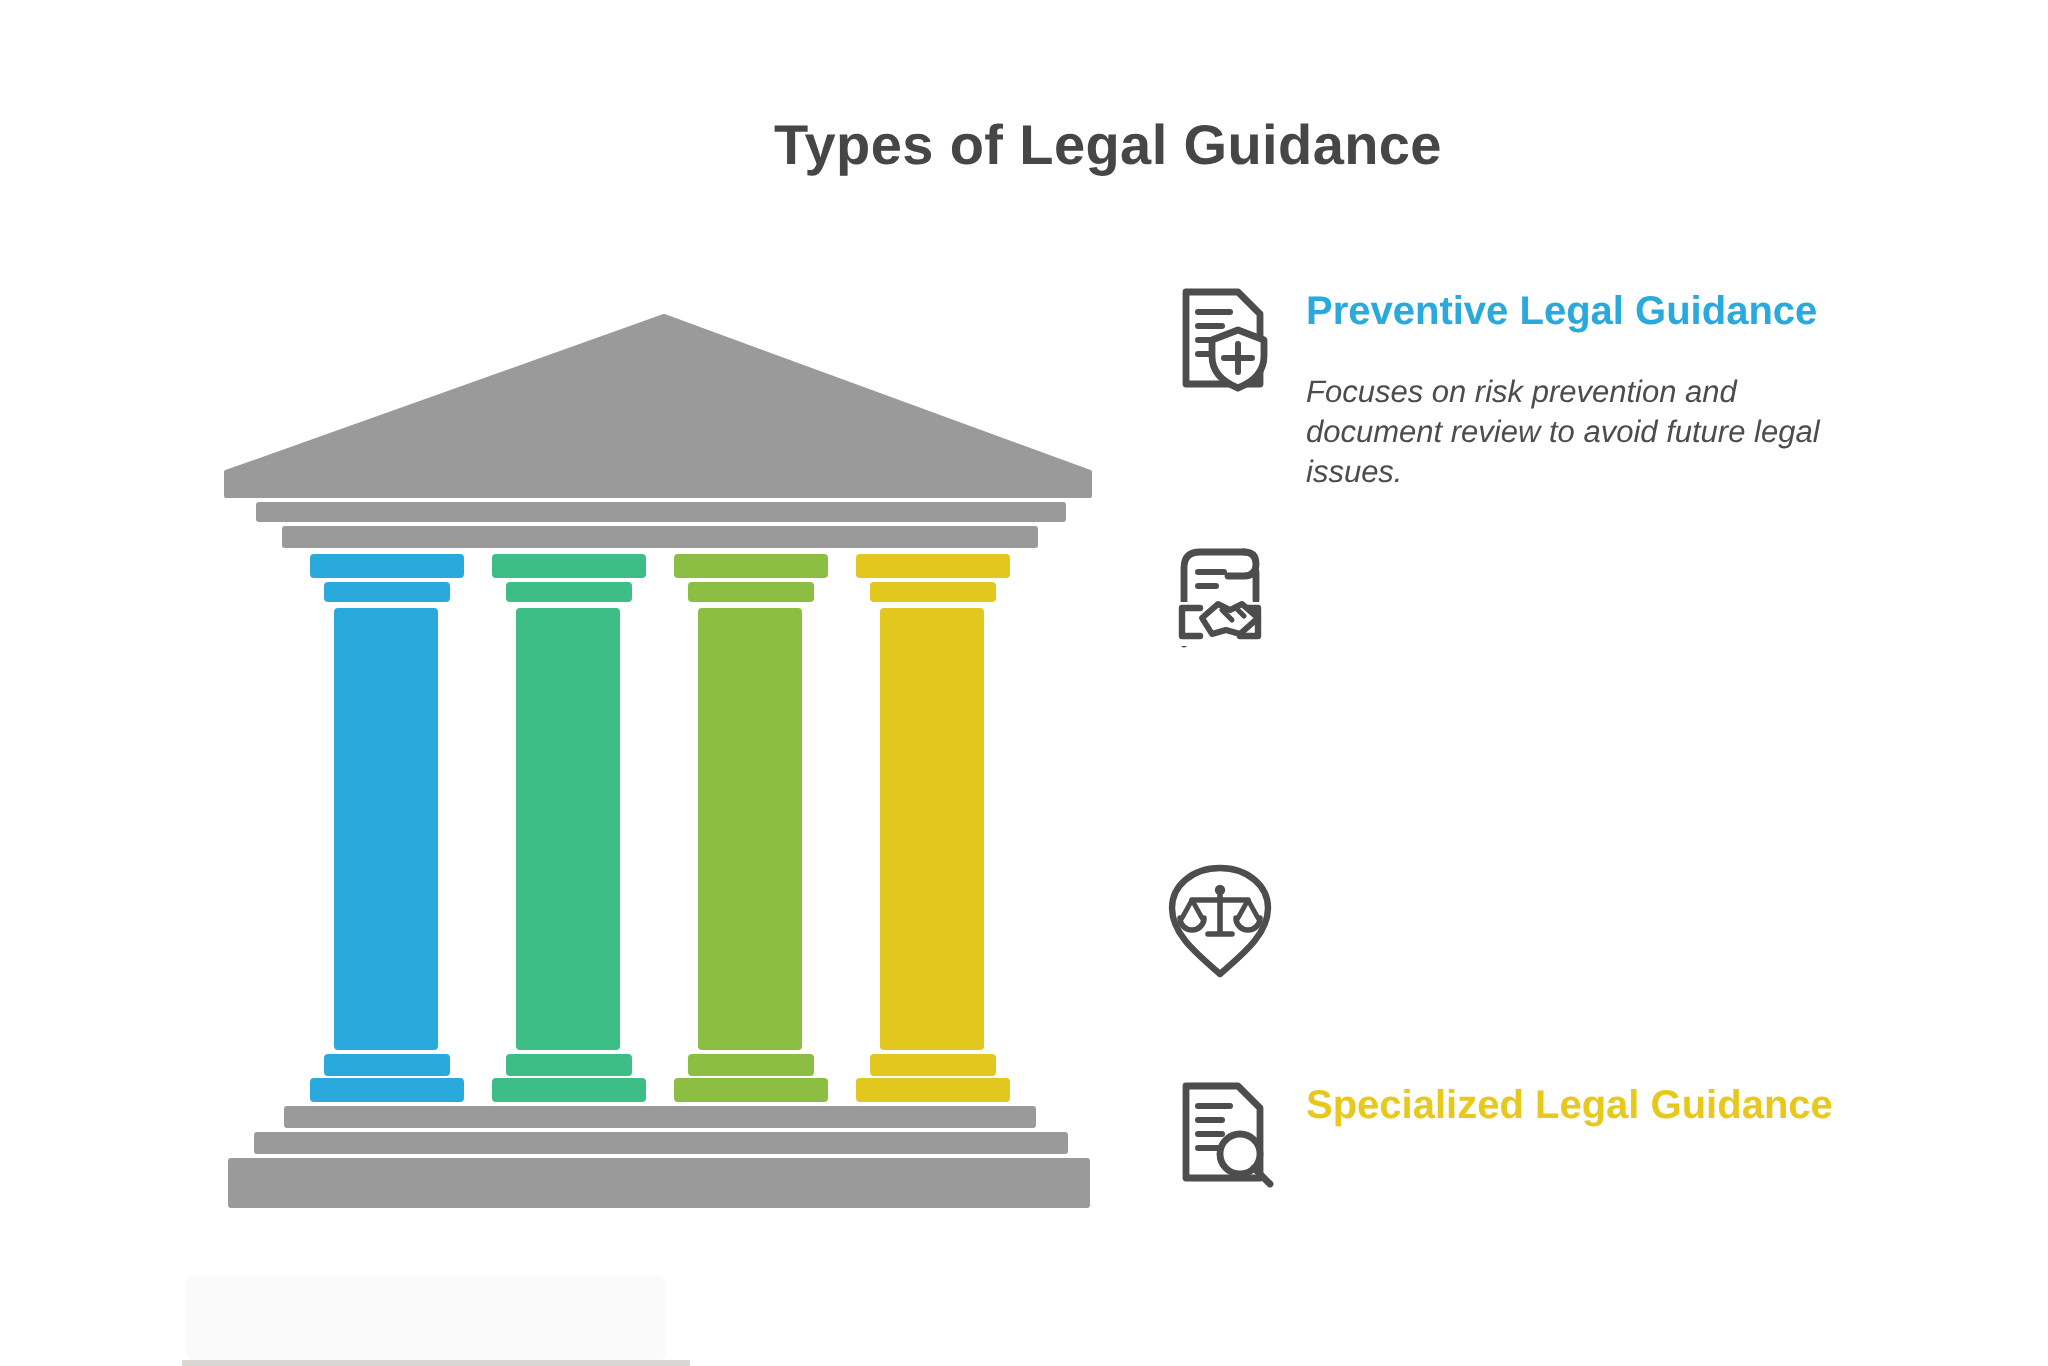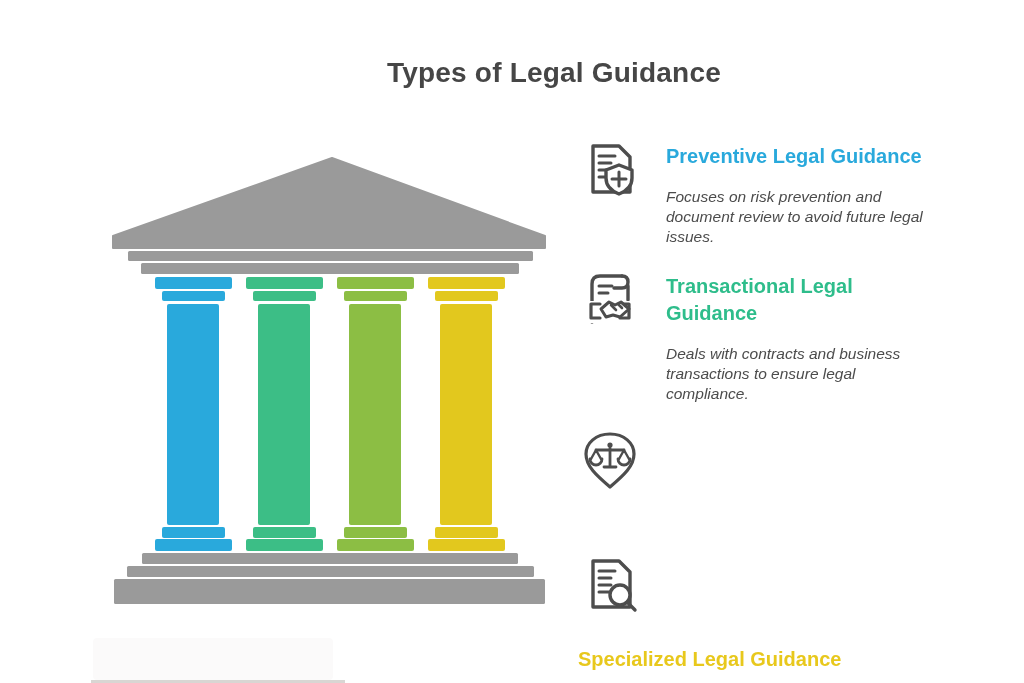--- a/index.html
+++ b/index.html
@@ -5,26 +5,26 @@
   html,body{margin:0;padding:0;background:#fff;}
   .canvas{
     position:relative;width:1024px;height:683px;background:#ffffff;
     overflow:hidden;font-family:"Liberation Sans",sans-serif;margin-left:15px;
   }
   .title{
     position:absolute;top:57px;left:0;width:1078px;text-align:center;
     font-size:28px;font-weight:bold;letter-spacing:.2px;
   }
   .building{position:absolute;left:95px;top:155px;}
-  .section{position:absolute;left:563px;width:367px;display:flex;gap:24px;}
+  .section{position:absolute;left:563px;width:367px;display:flex;gap:11px;}
   .icon{width:64px;height:64px;flex:none;}
   .txt{padding-top:4px;width:292px;}
   .heading{font-size:20px;font-weight:bold;line-height:27px;white-space:pre-line;}
   .body{margin-top:17px;font-size:15.5px;line-height:20px;white-space:pre-line;font-style:italic;}
-  .s1{top:139px;} .s2{top:269px;} .s3{top:428px;} .s4{top:554px;flex-direction:column;}
+  .s1{top:139px;} .s2{top:269px;} .s3{top:428px;} .s4{top:536px;}
   .watermark{
     position:absolute;left:78px;top:638px;width:240px;height:42px;
     background:#fbfafa;border-radius:4px;
   }
   .watermark-line{
     position:absolute;left:76px;top:680px;width:254px;height:3px;
     background:#b9b4ae;opacity:.55;
   }
 </style>
 </head>
@@ -94,27 +94,20 @@
       <path d="M14 53V15q0-8 8-8h22"></path>
       <path d="M44 7q6 0 6 6t-6 6h-8"></path>
       <path d="M50 17v14"></path>
       <path d="M21 17h13M21 24h9" stroke-width="3"></path>
       <rect x="10" y="32" width="48" height="22" fill="#fff" stroke="none"></rect>
       <path d="M22 35h-9v14h9" stroke-width="3.2"></path>
       <path d="M42 35h9v14h-9" stroke-width="3.2"></path>
       <path d="M23 40l8-7 6 3 6-3 8 7-9 8-7-2-7 2z" fill="#fff" stroke-width="3"></path>
       <path d="M33 36l5 5M40 35l4 4" stroke-width="2.6"></path>
     </svg>
-    <div class="txt">
-      <div class="heading" style="color: rgb(46, 189, 139);">Transactional Legal
-Guidance</div>
-      <div class="body" style="color: rgb(76, 76, 76);">Deals with contracts and business
-transactions to ensure legal
-compliance.</div>
-    </div>
   </div>
 
   <div class="section s3">
     <svg class="icon" viewBox="0 0 64 64" fill="none" stroke-width="3.2" stroke-linecap="round" stroke-linejoin="round" stroke="#4D4D4D">
       <path d="M32 59C18 47 8 38 8 26 8 15 18 6 32 6s24 9 24 20c0 12-10 21-24 33z"></path>
       <circle cx="32" cy="17" r="2.6" stroke="none" fill="#4D4D4D"></circle>
       <path d="M32 20v18M26 39h12M18 22h28" stroke-width="2.8"></path>
       <path d="M18 22l-5 9M18 22l5 9M46 22l-5 9M46 22l5 9" stroke-width="2.4"></path>
       <path d="M12 31a6 6 0 0 0 12 0M40 31a6 6 0 0 0 12 0" stroke-width="2.8"></path>
     </svg>

